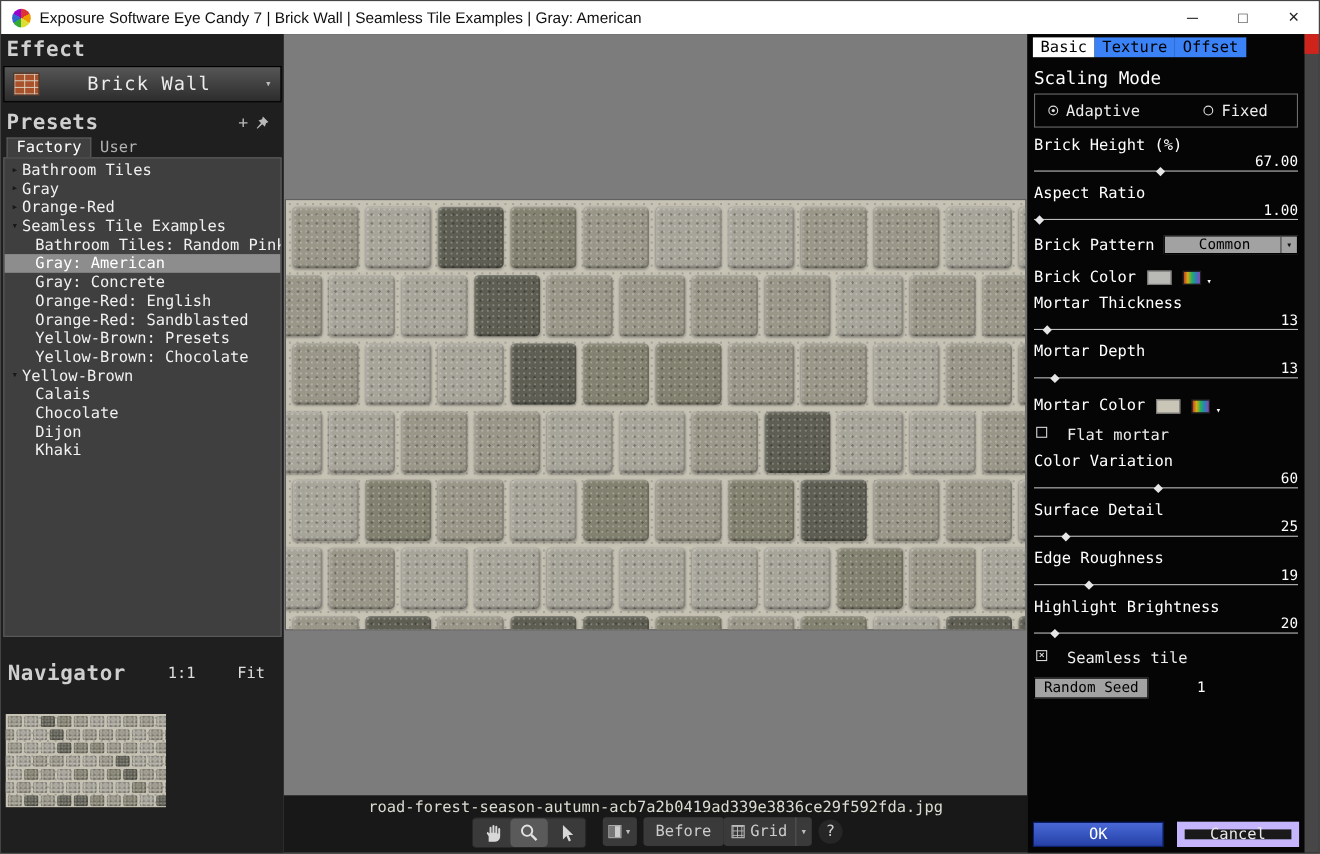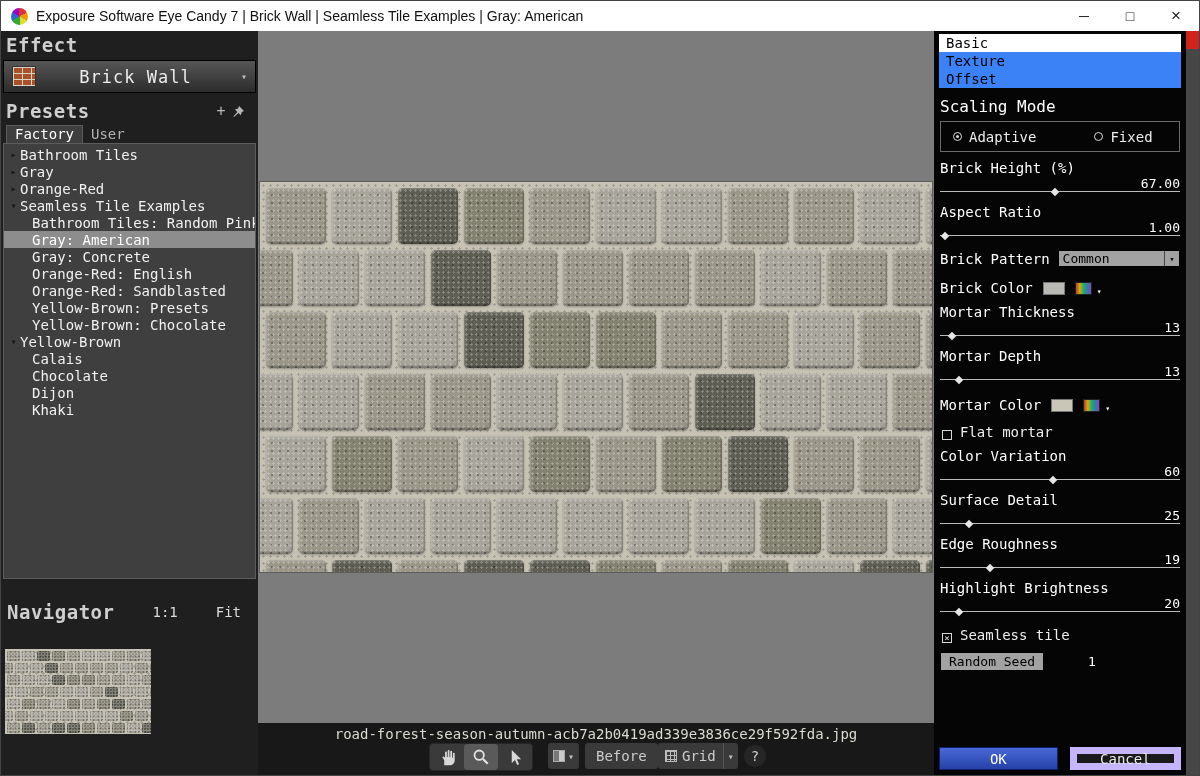--- a/index.html
+++ b/index.html
@@ -85,52 +85,52 @@
   .grid-main { display:flex; align-items:center; gap:5px; padding:0 7px; }
   .grid-ic { width:12px; height:12px; border:1px solid #bbb;
              background-image:linear-gradient(#bbb 1px, transparent 1px), linear-gradient(90deg,#bbb 1px, transparent 1px);
              background-size:100% 4px, 4px 100%; }
   .grid-dd { width:15px; text-align:center; border-left:1px solid #555; align-self:stretch; display:flex; align-items:center; justify-content:center; }
   .help-btn { position:absolute; left:486px; top:3px; width:22px; height:22px; border-radius:50%;
               background:#262626; color:#cfcfcf; font-size:14px; display:flex; align-items:center; justify-content:center; }
 
   
   .right { width:252px; flex:none; background:#050505; color:#fff; position:relative; padding:0 5px; }
-  .rtabs { display:flex; margin-top:3px;flex-direction:column; }
+  .rtabs { display:flex; margin-top:3px; }
   .rtab { font-size:14px; padding:1px 7px; color:#000; background:#3b82f6; }
   .rtab.active { background:#ffffff; }
   .sec-h { font-size:16px; color:#fff; margin:9px 0 5px 1px; }
   .radio-box { border:1px solid #6b6b6b; height:31px; display:flex; align-items:center; margin:0 1px; }
   .radio-opt { display:flex; align-items:center; gap:7px; font-size:14px; color:#ededed; }
   .radio-opt + .radio-opt { margin-left:58px; }
   .radio-opt:first-child { margin-left:12px; }
   .radio { width:9px; height:9px; border:1px solid #ddd; border-radius:50%; position:relative; flex:none; }
   .radio.sel::after { content:''; position:absolute; inset:2px; background:#ddd; border-radius:50%; }
 
   .slider-block { margin:8px 1px 0; }
   .sl-label { font-size:14px; color:#fff; }
   .sl-value { text-align:right; font-size:13px; color:#fff; height:14px; line-height:14px; margin-top:1px; }
   .sl-track { position:relative; height:9px; margin-top:-4px; }
   .sl-track::before { content:''; position:absolute; top:4px; left:0; right:0; border-top:1px solid #bcbcbc; }
   .sl-thumb { position:absolute; top:2px; width:6px; height:6px; background:#e6e6e6; transform:rotate(45deg); margin-left:-3px; }
 
-  .pat-row { display:flex; align-items:center; margin:10px 1px 0; }
+  .pat-row { display:flex; align-items:center; margin:10px 1px 0;text-align:center; }
   .pat-label { font-size:14px; color:#fff; }
   .pat-select { margin-left:8px; flex:1; display:flex; align-items:stretch; background:#a2a2a2; border:1px solid #000; height:17px; }
   .pat-value { flex:1; font-size:13px; color:#000; padding:0 0 0 4px; line-height:15px; }
   .pat-dd { width:15px; border-left:1px solid #444; display:flex; align-items:center; justify-content:center; font-size:9px; color:#111; }
 
   .col-row { display:flex; align-items:center; gap:10px; margin:13px 1px 0; }
   .col-label { font-size:14px; color:#fff; }
   .swatch { width:22px; height:13px; border:1px solid #777; flex:none; }
   .picker { width:17px; height:13px; border:1px solid #222; flex:none;
             background:linear-gradient(90deg,#c0392b,#d4ac0d,#27ae60,#2980b9,#8e44ad); }
   .mini-dd { font-size:8px; color:#fff; margin-left:-5px; align-self:flex-end; }
 
-  .cb-row { display:flex; align-items:flex-end; gap:8px; margin:11px 1px 0 3px; }
+  .cb-row { display:flex; align-items:flex-start; gap:18px; margin:11px 1px 0 3px; }
   .cb-box { width:10px; height:10px; border:1px solid #d8d8d8; font-size:9px; line-height:9px; color:#eee; text-align:center; flex:none; }
   .cb-label { font-size:14px; color:#ededed; }
 
   .seed-row { display:flex; align-items:center; margin:9px 1px 0; }
   .seed-btn { background:#a2a2a2; border:1px solid #000; color:#000; font-size:13px; padding:1px 8px; }
   .seed-val { color:#fff; font-size:13px; margin-left:44px; }
 
   .rp-buttons { position:absolute; bottom:7px; left:5px; right:5px; display:flex; gap:12px; }
   .ok-btn { flex:1.2; height:23px; background:linear-gradient(#4a69d6,#2541a8); border:1px solid #0e2070;
             color:#fff; font-size:14px; display:flex; align-items:center; justify-content:center; }

